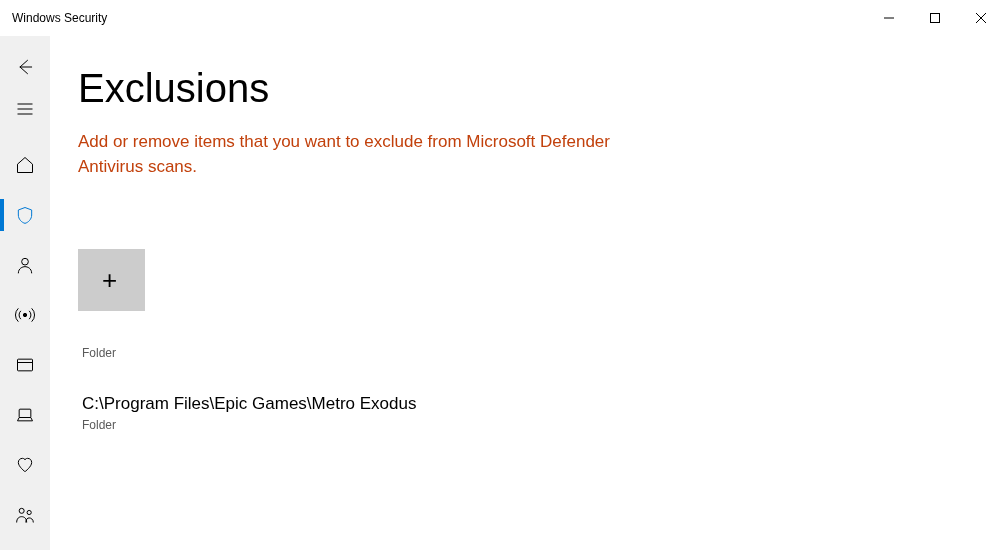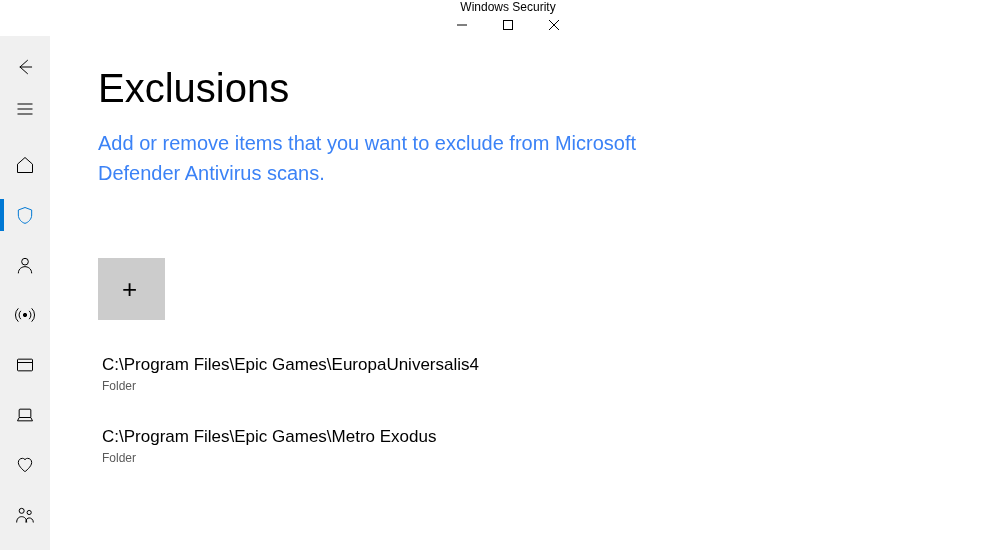--- a/index.html
+++ b/index.html
@@ -11,21 +11,20 @@
     color: #000;
     overflow: hidden;
   }
   
   .titlebar {
     height: 36px;
     display: flex;
     align-items: center;
     justify-content: space-between;
     padding-left: 12px;
-    flex-direction: column;
   }
   .titlebar-title {
     font-size: 12px;
     color: #000;
   }
   .window-controls {
     display: flex;
     height: 100%;
   }
   .window-btn {
@@ -82,36 +81,36 @@
     background: #0078d4;
   }
   .side-item.selected svg { stroke: #0078d4; }
 
   .side-item.hamburger { height: 42px; margin-bottom: 10px; }
   .side-item.back { height: 42px; }
 
   
   .main {
     flex: 1;
-    padding: 30px 0 0 48px;
+    padding: 30px 0 0 28px;
     overflow: auto;
   }
   h1.page-title {
     font-size: 40px;
     font-weight: 350;
     letter-spacing: 0;
     margin-bottom: 18px;
     color: #000;
   }
   .subtitle {
-    font-size: 20px;
+    font-size: 17px;
     font-weight: 400;
     max-width: 600px;
     line-height: 1.48;
-    color: #3b82f6;
+    color: #c2410c;
     margin-bottom: 70px;
   }
   .add-btn {
     display: inline-flex;
     align-items: center;
     gap: 24px;
     background: #cccccc;
     border: none;
     padding: 0 28px 0 24px;
     height: 62px;
@@ -247,21 +246,20 @@
 
   <main class="main">
     <h1 class="page-title">Exclusions</h1>
     <p class="subtitle">Add or remove items that you want to exclude from Microsoft Defender Antivirus scans.</p>
 
     <button class="add-btn">
       <span class="plus">+</span>
     </button>
 
     <div class="exclusion-item">
-      <div class="exclusion-path">C:\Program Files\Epic Games\EuropaUniversalis4</div>
       <div class="exclusion-type">Folder</div>
     </div>
 
     <div class="exclusion-item">
       <div class="exclusion-path">C:\Program Files\Epic Games\Metro Exodus</div>
       <div class="exclusion-type">Folder</div>
     </div>
 
   </main>
 </div>

